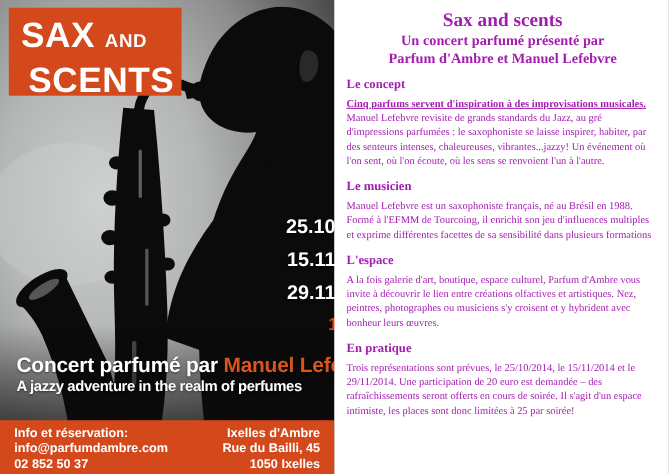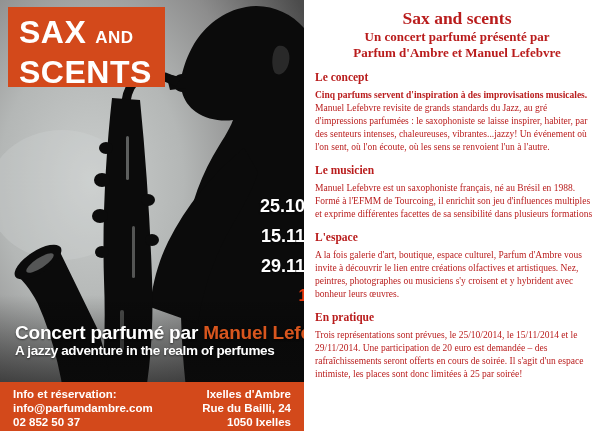--- a/index.html
+++ b/index.html
@@ -13,21 +13,21 @@
     position: absolute; left: 0; top: 0; width: 364px; height: 431px;
     overflow: hidden; background: #8c8c8c;
   }
   .photo-svg { position: absolute; left: 0; top: 0; }
   .title-box {
     position: absolute; left: 8px; top: 7px; width: 157px; height: 80px;
     background: #d3491b; color: #ffffff; padding: 7px 0 0 11px; line-height: 36px;
   }
   .title-box .w1 { font-size: 32px; font-weight: bold; letter-spacing: 0.5px; }
   .title-box .w2 { font-size: 17px; font-weight: bold; margin-left: 9px; letter-spacing: 0.5px; }
-  .title-box .w3 { font-size: 32px; font-weight: bold; letter-spacing: 0.5px; display: block; margin-top: -2px; }
+  .title-box .w3 { font-size: 32px; font-weight: bold; letter-spacing: 0.5px; display: block; margin-top: -2px; text-align: center; }
   .dates-block {
     position: absolute; right: 14px; top: 191px; text-align: right;
     color: #ffffff; font-weight: bold; font-size: 18px; line-height: 30px;
     text-shadow: 0 1px 2px rgba(0,0,0,0.6);
   }
   .time-row { font-size: 16px; color: #e8380d; text-shadow: none; }
   .tagline {
     position: absolute; left: 15px; top: 324px; color: #ffffff; font-weight: bold;
     text-shadow: 0 1px 2px rgba(0,0,0,0.55); white-space: nowrap;
   }
@@ -36,28 +36,28 @@
   .tagline-line2 { font-size: 13.5px; letter-spacing: -0.35px; line-height: 17px; }
   .left-footer {
     position: absolute; left: 0; bottom: 0; width: 304px; height: 49px;
     background: #d3491b; color: #ffffff; display: flex; justify-content: space-between;
     padding: 5px 13px 0 13px; font-size: 11.5px; font-weight: bold; line-height: 14px;
   }
   .footer-right { text-align: right; }
   
   .right-panel {
     position: absolute; left: 304px; top: 0; width: 304px; height: 431px;
-    background: #ffffff; font-family: "Liberation Serif", serif; color: #b91c1c;
+    background: #ffffff; font-family: "Liberation Serif", serif; color: #a21caf;
     padding: 7px 9px 0 11px; overflow: hidden;
   }
   .r-title { text-align: center; font-size: 17.5px; font-weight: bold; line-height: 22px; }
   .r-sub { text-align: center; font-size: 13px; font-weight: bold; line-height: 16px; }
   .r-h2 { font-size: 11.5px; font-weight: bold; margin: 10px 0 5px 0; line-height: 13px; }
   .r-p { font-size: 9.5px; line-height: 13px; }
-  .r-lead { font-weight: bold; }
+  .r-lead { font-weight: bold; text-decoration: underline; }
   .r-bullets { margin-top: 8px; }
 </style>
 </head>
 <body>
 
 <div class="poster">
 
   <div class="left-panel">
 
     <svg class="photo-svg" width="304" height="431" viewBox="0 0 304 431">
@@ -152,21 +152,21 @@
     </div>
 
     <div class="left-footer">
       <div class="footer-left">
         <div>Info et réservation:</div>
         <div>info@parfumdambre.com</div>
         <div>02 852 50 37</div>
       </div>
       <div class="footer-right">
         <div>Ixelles d'Ambre</div>
-        <div>Rue du Bailli, 24</div>
+        <div>Rue du Bailli, 45</div>
         <div>1050 Ixelles</div>
       </div>
     </div>
   </div>
 
   <div class="right-panel">
     <div class="r-title">Sax and scents</div>
     <div class="r-sub">Un concert parfumé présenté par</div>
     <div class="r-sub">Parfum d'Ambre et Manuel Lefebvre</div>
 

